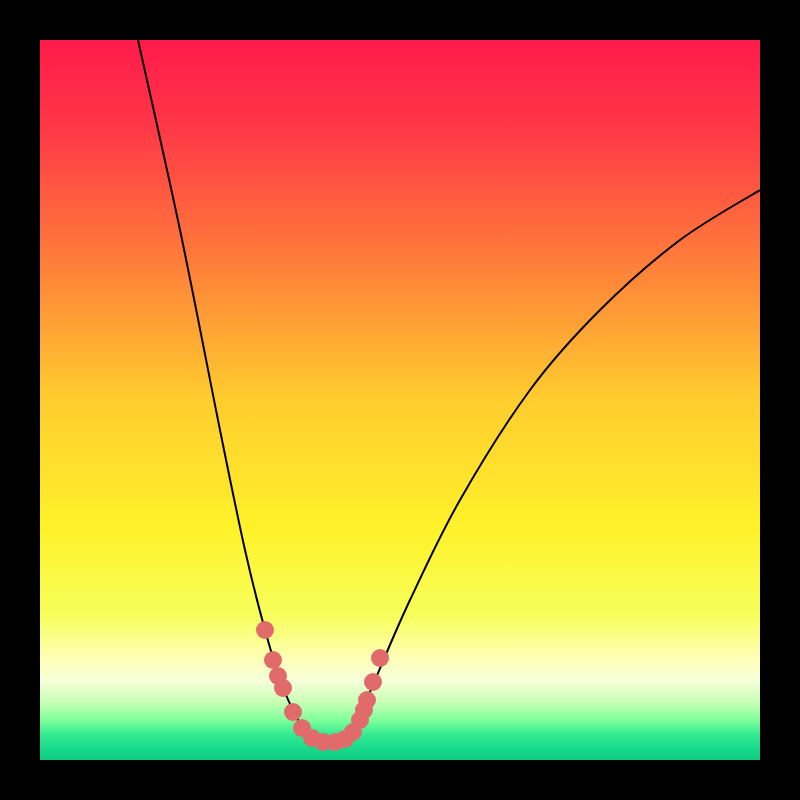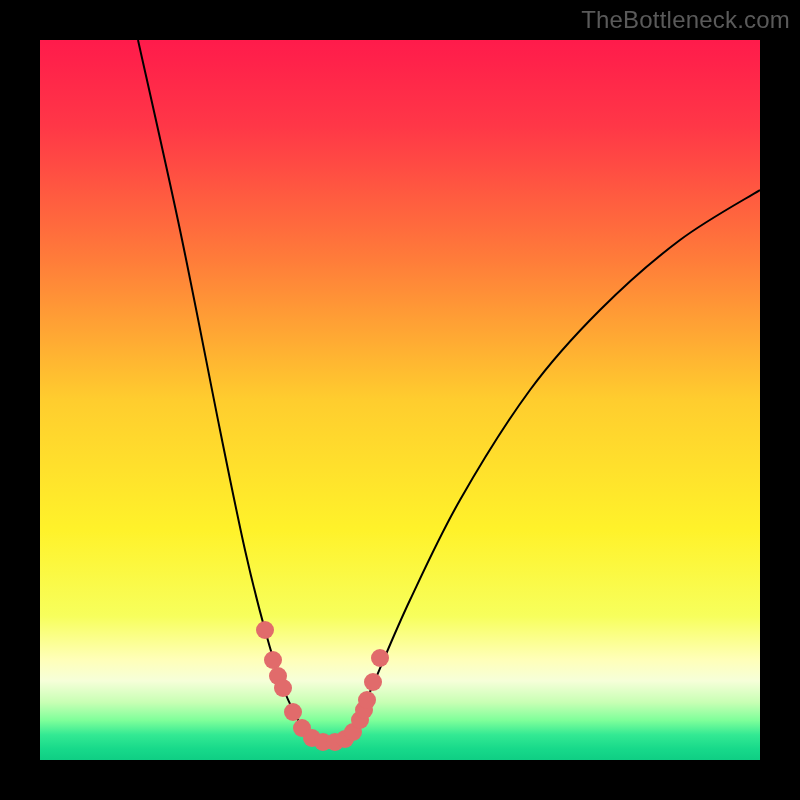--- a/index.html
+++ b/index.html
@@ -37,21 +37,20 @@
     letter-spacing: 0.2px;
     user-select: none;
   }
   svg { display: block; }
 </style>
 </head>
 <body>
 
 <div class="frame">
 
-  <div class="watermark">TheBottleneck.com</div>
 
   <div class="plot-area">
     <svg id="chart-svg" width="720" height="720" viewBox="0 0 720 720">
       <defs>
         <linearGradient id="bg-grad" x1="0" y1="0" x2="0" y2="1">
             <stop offset="0%" stop-color="#ff1b4b"></stop>
             <stop offset="12%" stop-color="#ff3747"></stop>
             <stop offset="30%" stop-color="#ff7a3a"></stop>
             <stop offset="50%" stop-color="#ffcd2e"></stop>
             <stop offset="68%" stop-color="#fff22a"></stop>

